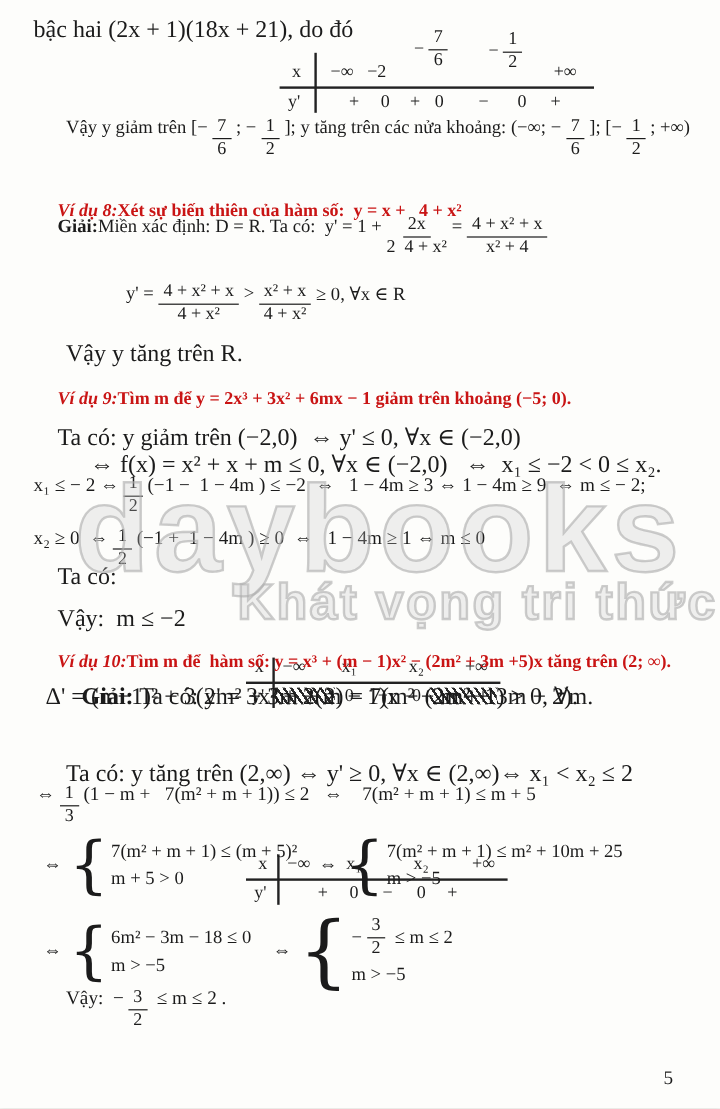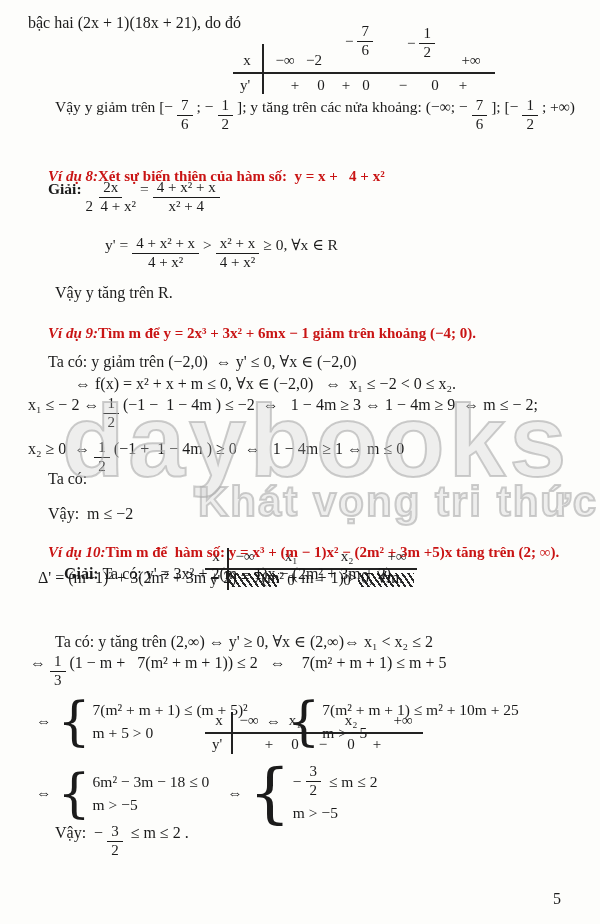--- a/index.html
+++ b/index.html
@@ -1,21 +1,21 @@
 <!DOCTYPE html>
 <html><head>
 <meta charset="utf-8">
 <style>
   * { margin:0; padding:0; box-sizing:border-box; }
   html,body { background:#e8e8e4; }
   body { font-family:"Liberation Serif","DejaVu Serif",serif; color:#1b1b1b; }
   .page { position:relative; width:600px; height:924px; background:#fdfdfb; overflow:hidden; margin:0 auto;
           box-shadow:0 0 4px rgba(0,0,0,.25); }
   .abs { position:absolute; }
-  .line { font-size:16px; white-space:pre; }
+  .line { font-size:20px; white-space:pre; }
   .fline { display:flex; white-space:pre; font-size:16px; }
   .red { color:#c91414; }
   .bold { font-weight:bold; }
   .bi { font-weight:bold; font-style:italic; }
   .heading { font-size:15px; font-weight:bold; white-space:pre; }
   .frac { display:inline-flex; flex-direction:column; align-items:center; text-align:center;
           vertical-align:middle; margin:0 4px; line-height:1.05; font-size:15px; }
   .frac .fn { padding:0 4px 1px; border-bottom:1.4px solid #1b1b1b; }
   .frac .fd { padding-top:1px; }
   .sign-table { position:relative; }
@@ -87,37 +87,38 @@
     <span class="frac"><span class="fn">1</span><span class="fd">2</span></span>
     <span>; +∞)</span>
   </div>
 
   <div class="abs heading red" style="left:33px;top:151px">
     <span class="bi">Ví dụ 8:</span><span>Xét sự biến thiên của hàm số:  y = x +   4 + x²</span>
   </div>
 
   <div class="abs fline" style="left:48px;top:180px;font-size:15.5px">
     <span class="bold">Giải:</span>
+    <span>Miền xác định: D = R. Ta có:  y' = 1 +</span>
     <span class="frac"><span class="fn">2x</span><span class="fd">2  4 + x²</span></span>
     <span>=</span>
     <span class="frac"><span class="fn">4 + x² + x</span><span class="fd">x² + 4</span></span>
   </div>
 
   <div class="abs fline" style="left:105px;top:236px;font-size:15.5px">
     <span>y' =</span>
     <span class="frac"><span class="fn">4 + x² + x</span><span class="fd">4 + x²</span></span>
     <span>&gt;</span>
     <span class="frac"><span class="fn">x² + x</span><span class="fd">4 + x²</span></span>
     <span>≥ 0, ∀x ∈ R</span>
   </div>
 
   <div class="abs line" style="left:55px;top:284px">Vậy y tăng trên R.</div>
 
   <div class="abs heading red" style="left:33px;top:308px">
-    <span class="bi">Ví dụ 9:</span><span>Tìm m để y = 2x³ + 3x² + 6mx − 1 giảm trên khoảng (−4; 0).</span>
+    <span class="bi">Ví dụ 9:</span><span>Tìm m để y = 2x³ + 3x² + 6mx − 1 giảm trên khoảng (−5; 0).</span>
   </div>
 
 
   <div class="abs line" style="left:48px;top:352px">Ta có: y giảm trên (−2,0)  ⇔ y' ≤ 0, ∀x ∈ (−2,0)</div>
   <div class="abs line" style="left:75px;top:374px">⇔ f(x) = x² + x + m ≤ 0, ∀x ∈ (−2,0)   ⇔  x₁ ≤ −2 &lt; 0 ≤ x₂.</div>
 
   <div class="abs fline" style="left:28px;top:396px">
     <span>x₁ ≤ − 2 ⇔</span>
     <span class="frac"><span class="fn">1</span><span class="fd">2</span></span>
     <span>(−1 −  1 − 4m ) ≤ −2  ⇔   1 − 4m ≥ 3 ⇔ 1 − 4m ≥ 9  ⇔ m ≤ − 2;</span>

